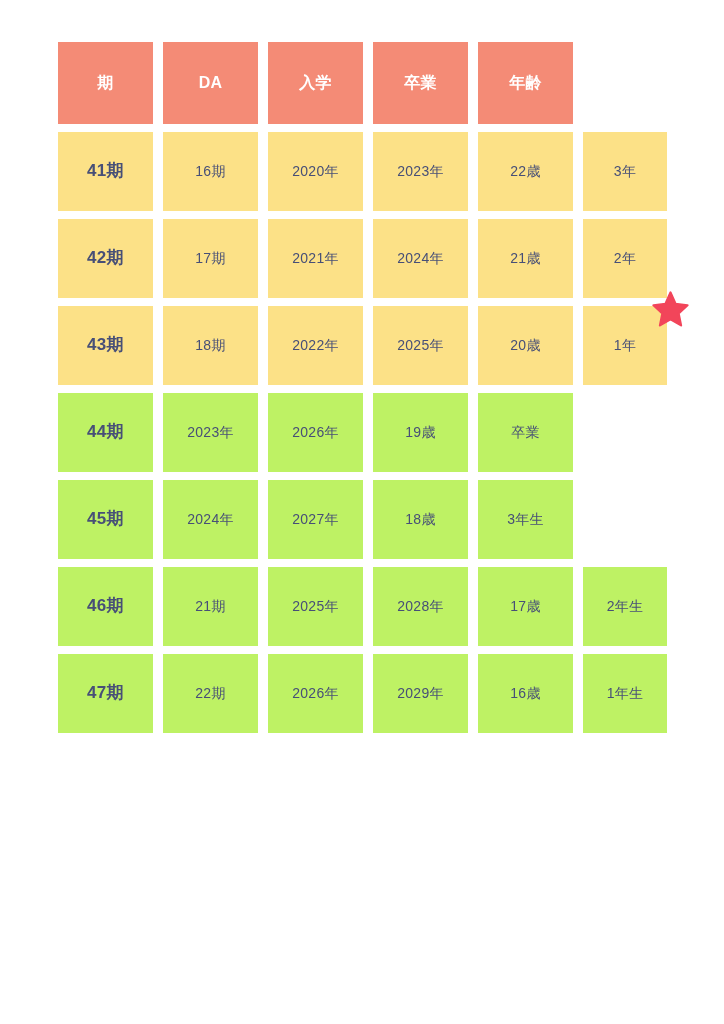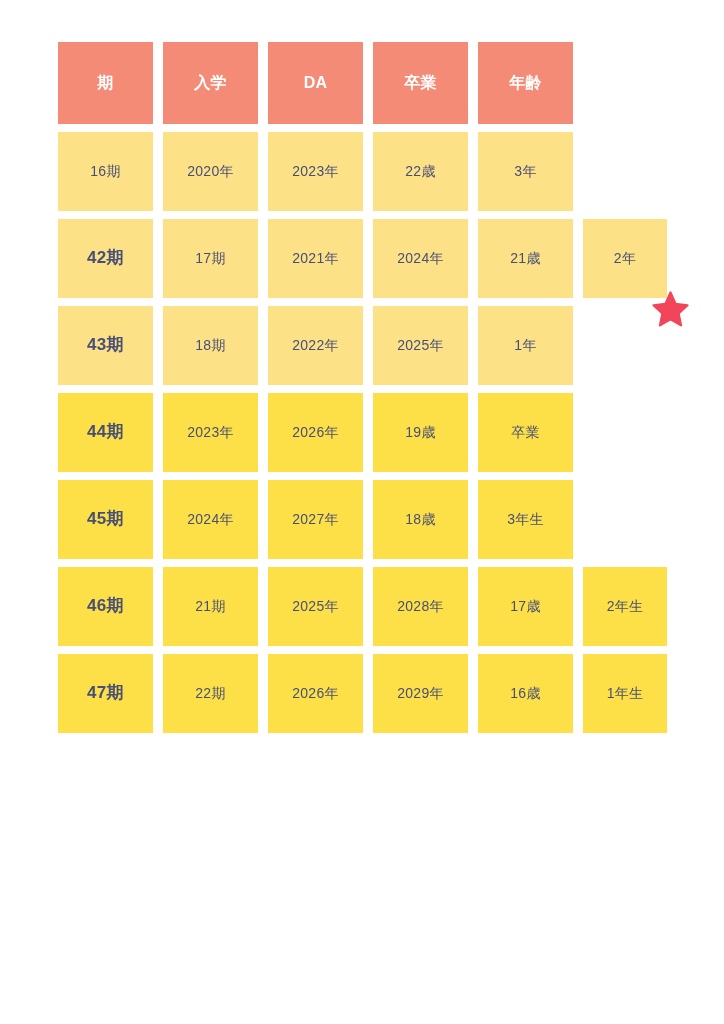--- a/index.html
+++ b/index.html
@@ -66,21 +66,21 @@
     font-size: 14px;
     font-weight: 400;
   }
 
   .grid-row.row-data .cell.col-first {
     font-size: 17px;
     font-weight: 700;
   }
 
   .tone-yellow .cell { background: #FCE187; }
-  .tone-orange .cell { background: #fde047; }
+  .tone-orange .cell { background: #bef264; }
 
   
   .star-marker {
     position: absolute;
     left: 652px;
     top: 291px;
     width: 37px;
     height: 37px;
     z-index: 5;
     pointer-events: auto;
@@ -89,27 +89,28 @@
 </style>
 </head>
 <body>
 
 <div id="root">
 
   <div class="grid-table">
 
     <div class="grid-row row-header">
       <div class="cell col-first">期</div>
+      <div class="cell">DA</div>
       <div class="cell">入学</div>
-      <div class="cell">DA</div>
       <div class="cell">卒業</div>
       <div class="cell">年齢</div>
     </div>
 
     <div class="grid-row row-data tone-yellow">
+      <div class="cell col-first">41期</div>
       <div class="cell">16期</div>
       <div class="cell">2020年</div>
       <div class="cell">2023年</div>
       <div class="cell">22歳</div>
       <div class="cell">3年</div>
     </div>
 
     <div class="grid-row row-data tone-yellow">
       <div class="cell col-first">42期</div>
       <div class="cell">17期</div>
@@ -117,20 +118,21 @@
       <div class="cell">2024年</div>
       <div class="cell">21歳</div>
       <div class="cell">2年</div>
     </div>
 
     <div class="grid-row row-data tone-yellow">
       <div class="cell col-first">43期</div>
       <div class="cell">18期</div>
       <div class="cell">2022年</div>
       <div class="cell">2025年</div>
+      <div class="cell">20歳</div>
       <div class="cell">1年</div>
     </div>
 
     <div class="grid-row row-data tone-orange">
       <div class="cell col-first">44期</div>
       <div class="cell">2023年</div>
       <div class="cell">2026年</div>
       <div class="cell">19歳</div>
       <div class="cell">卒業</div>
     </div>

